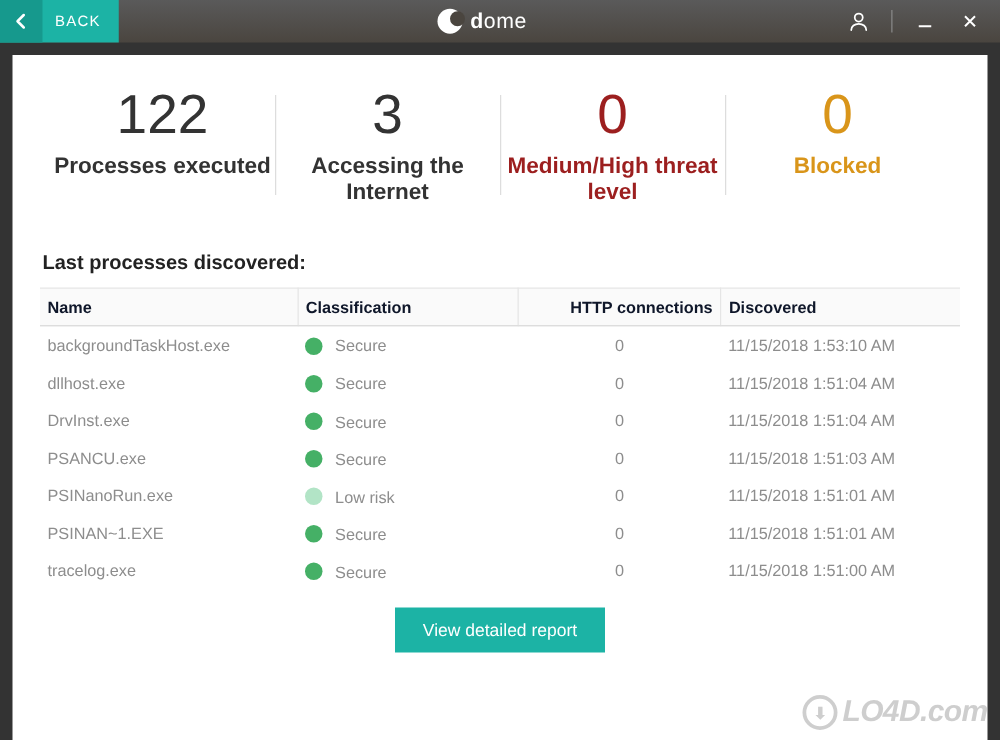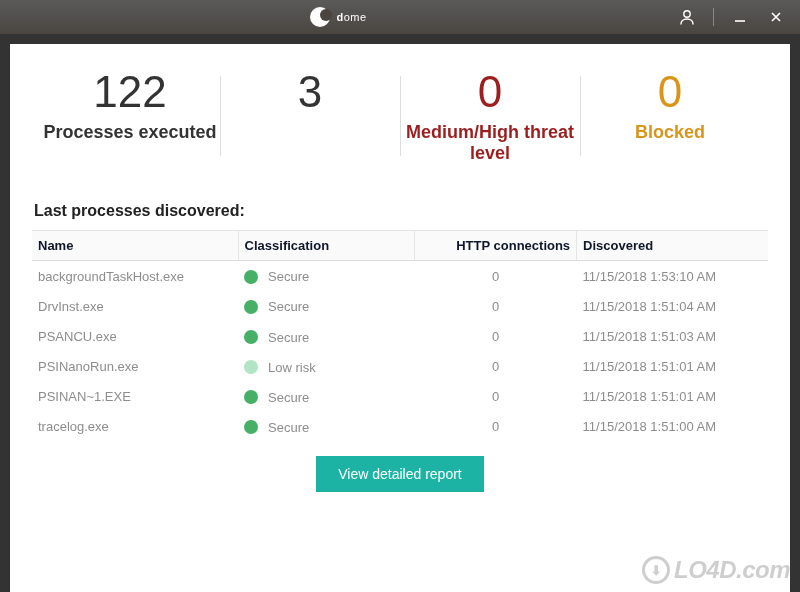--- a/index.html
+++ b/index.html
@@ -59,21 +59,21 @@
       position: relative;
     }
     .logo-circle::after{
       content:"";
       position:absolute;
       width:12px;height:12px;
       background:#4a453f;
       border-radius:50%;
       top:2px; right:-2px;
     }
-    .brand-text { font-size: 11px; font-weight: 400; letter-spacing: .5px; }
+    .brand-text { font-size: 17px; font-weight: 400; letter-spacing: .5px; }
     .brand-text b{ font-weight:600;}
     .title-right {
       display: flex;
       align-items: center;
       gap: 16px;
       padding-right: 14px;
     }
     .title-icon {
       width: 20px; height: 20px;
       display: flex; align-items: center; justify-content: center;
@@ -226,20 +226,28 @@
       width:28px;height:28px;border:3px solid #bababa;border-radius:50%;
       display:flex;align-items:center;justify-content:center;font-size:13px;font-style:normal;
     }
   </style>
 </head>
 <body>
 
 <div class="window">
 
   <div class="titlebar">
+    <div class="back-block">
+      <div class="back-chevron">
+        <svg width="12" height="14" viewBox="0 0 12 14" fill="none">
+            <path d="M8 2 L3 7 L8 12" stroke="#fff" stroke-width="2" stroke-linecap="round" stroke-linejoin="round"></path>
+          </svg>
+      </div>
+      <span class="back-text">BACK</span>
+    </div>
     <div class="title-center">
       <span class="logo-circle"></span>
       <span class="brand-text"><b>d</b><span>ome</span></span>
     </div>
     <div class="title-right">
       <span class="title-icon">
         <svg width="18" height="18" viewBox="0 0 18 18" fill="none">
             <circle cx="9" cy="6" r="3.2" stroke="#fff" stroke-width="1.4"></circle>
             <path d="M3 16c0-3 2.7-5 6-5s6 2 6 5" stroke="#fff" stroke-width="1.4" stroke-linecap="round"></path>
           </svg>
@@ -261,20 +269,21 @@
 
   <div class="content">
 
     <div class="stats">
       <div class="stat">
         <div class="stat-value">122</div>
         <div class="stat-label">Processes executed</div>
       </div>
       <div class="stat">
         <div class="stat-value">3</div>
+        <div class="stat-label">Accessing the Internet</div>
       </div>
       <div class="stat medium">
         <div class="stat-value">0</div>
         <div class="stat-label">Medium/High threat level</div>
       </div>
       <div class="stat blocked">
         <div class="stat-value">0</div>
         <div class="stat-label">Blocked</div>
       </div>
     </div>
@@ -291,20 +300,26 @@
         </tr>
       </thead>
       <tbody id="process-rows">
           <tr>
             <td>backgroundTaskHost.exe</td>
             <td><span class="dot secure"></span><span class="class-text">Secure</span></td>
             <td class="http">0</td>
             <td>11/15/2018 1:53:10 AM</td>
           </tr>
           <tr>
+            <td>dllhost.exe</td>
+            <td><span class="dot secure"></span><span class="class-text">Secure</span></td>
+            <td class="http">0</td>
+            <td>11/15/2018 1:51:04 AM</td>
+          </tr>
+          <tr>
             <td>DrvInst.exe</td>
             <td><span class="dot secure"></span><span class="class-text">Secure</span></td>
             <td class="http">0</td>
             <td>11/15/2018 1:51:04 AM</td>
           </tr>
           <tr>
             <td>PSANCU.exe</td>
             <td><span class="dot secure"></span><span class="class-text">Secure</span></td>
             <td class="http">0</td>
             <td>11/15/2018 1:51:03 AM</td>

